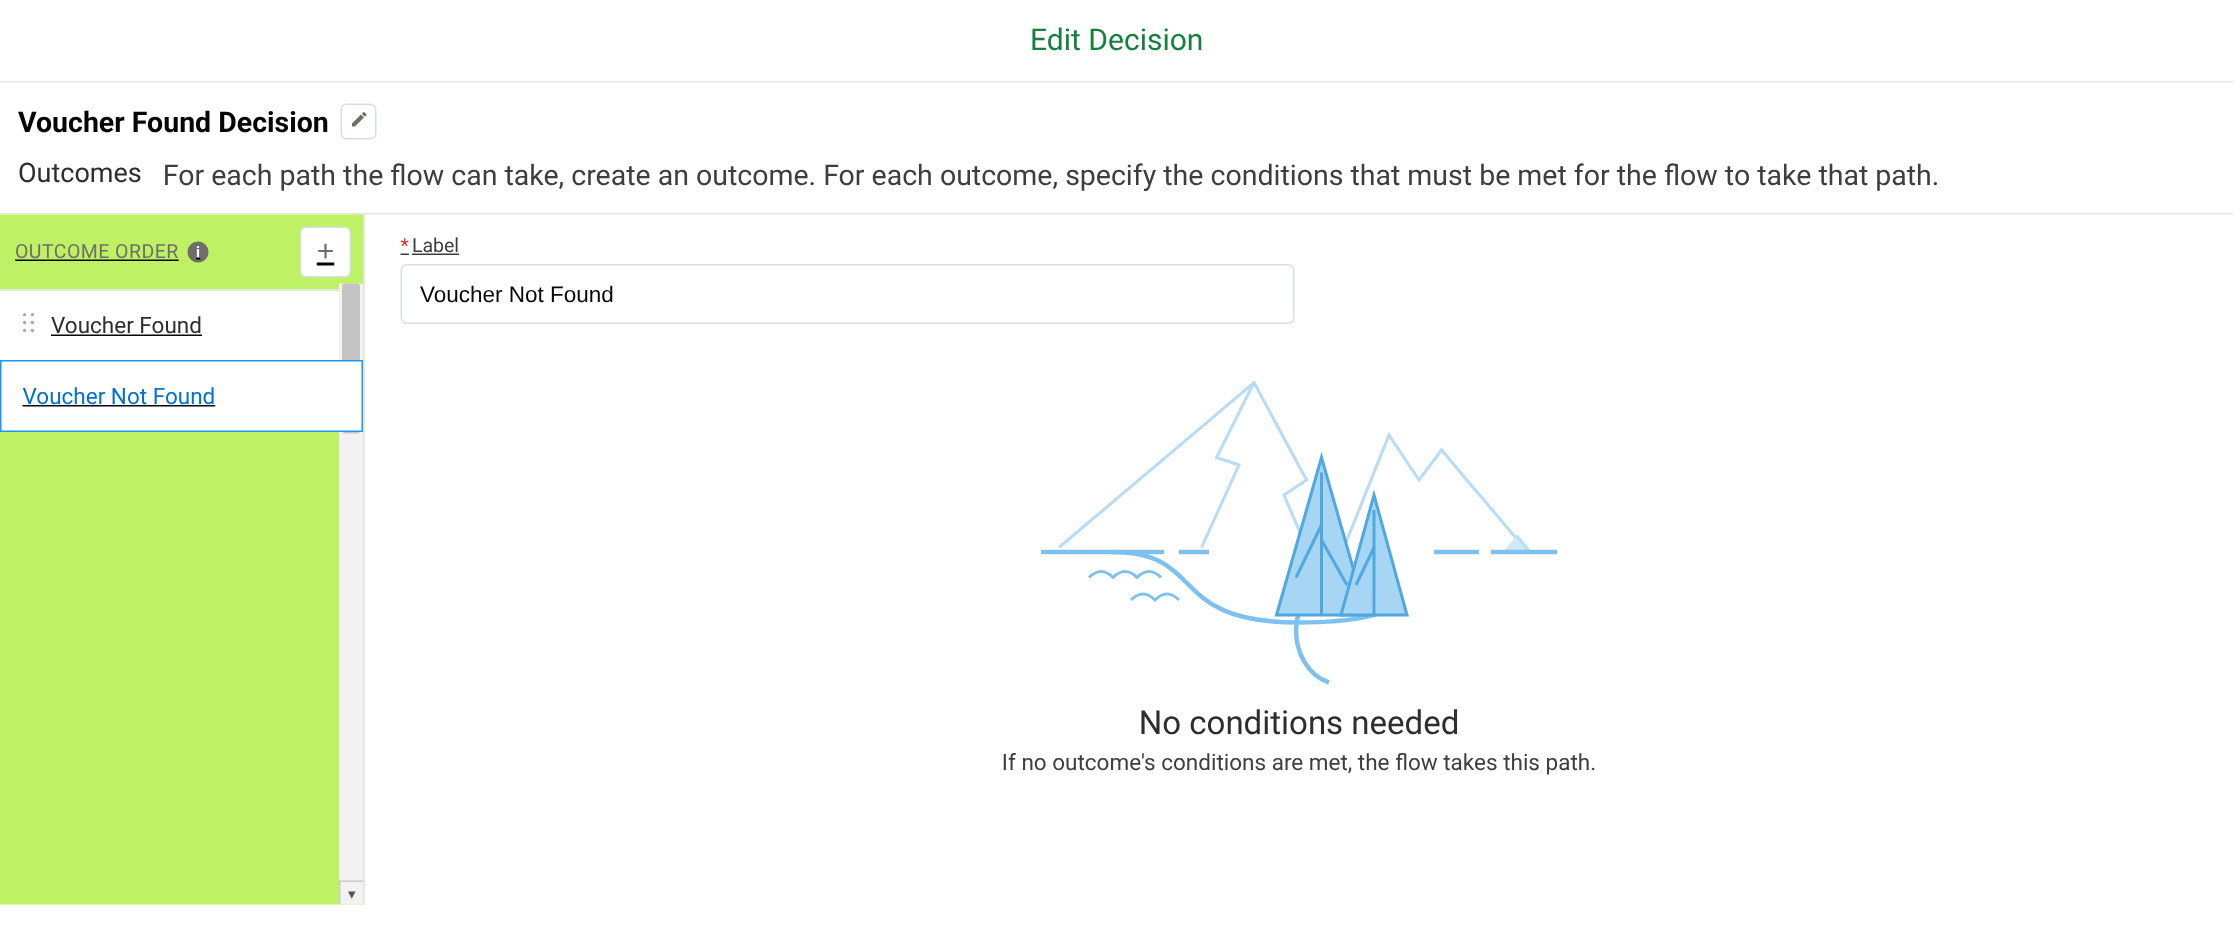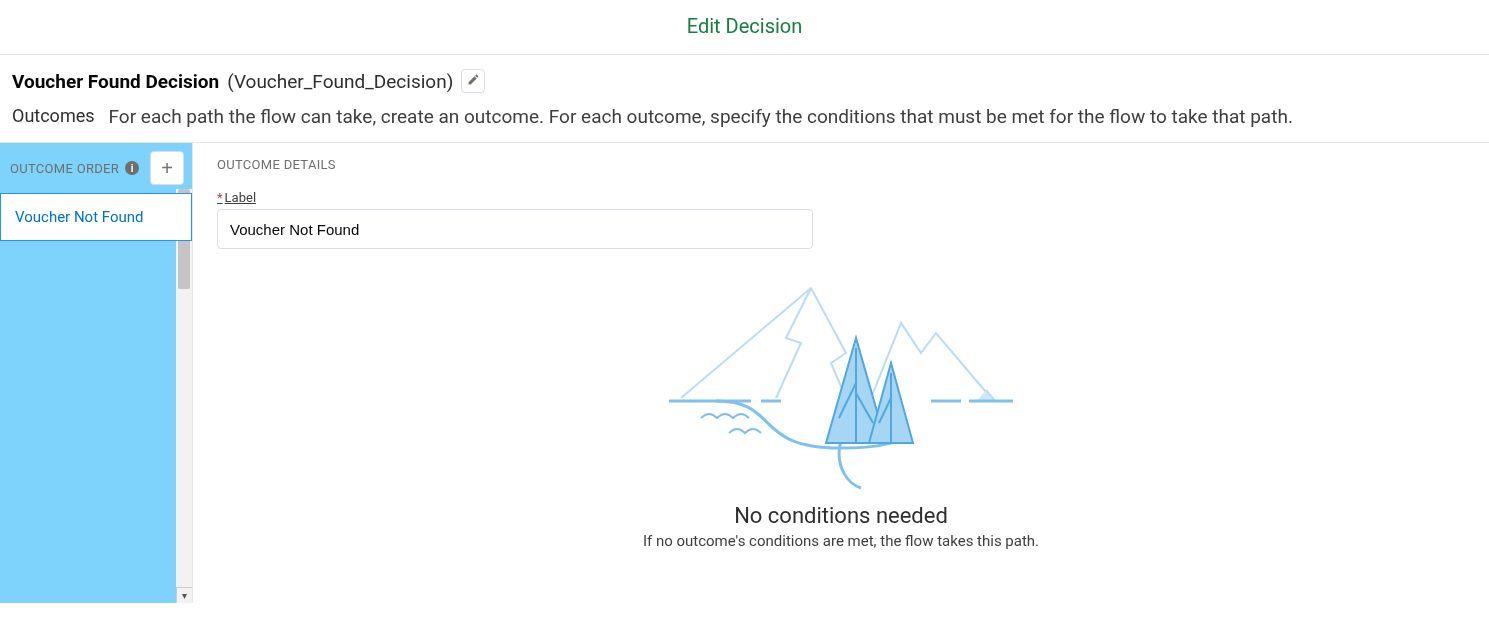--- a/index.html
+++ b/index.html
@@ -41,24 +41,25 @@
     border-bottom: 1px solid #e5e5e5;
   }
   .outcomes-title { font-size: 18px; color: #2e2e2e; }
   .outcomes-help  { font-size: 19px; color: #3e3e3c; }
 
   .content {
     display: flex;
     height: calc(622px - 162px);
   }
   .sidebar {
-    width: 193px;
-    background: #7dd3fc;
+    width: 243px;
+    background: #bef264;
     border-right: 1px solid #e5e5e5;
     position: relative;
+    text-decoration: underline;
   }
   .sidebar-head {
     display: flex; align-items: center; justify-content: space-between;
     padding: 8px 8px 8px 10px;
   }
   .order-label {
     font-size: 13px; letter-spacing: .3px; color: #706e6b;
     display: inline-flex; align-items: center; gap: 6px;
   }
   .info-icon {
@@ -121,21 +122,20 @@
   .empty-title { font-size: 22px; color:#2e2e2e; margin-bottom:4px; }
   .empty-sub   { font-size: 15px; color:#3e3e3c; }
 </style>
 </head>
 <body>
 
 <div class="header">Edit Decision</div>
 
 <div class="decision-row">
   <span class="decision-label">Voucher Found Decision</span>
-  <span class="decision-api">(Voucher_Found_Decision)</span>
   <button class="edit-btn">
     <span>
       <svg viewBox="0 0 24 24">
           <path d="M3 17.25V21h3.75l11-11.03-3.75-3.75L3 17.25zM20.71 7.04a1 1 0 0 0 0-1.41l-2.34-2.34a1 1 0 0 0-1.41 0l-1.83 1.83 3.75 3.75 1.83-1.83z"></path>
         </svg>
     </span>
   </button>
 </div>
 
 <div class="outcomes-row">
@@ -148,33 +148,45 @@
     <div class="sidebar-head">
       <span class="order-label">
         <span>OUTCOME ORDER</span>
         <span class="info-icon">i</span>
       </span>
       <button class="add-btn">
         <span>+</span>
       </button>
     </div>
 
+    <div class="outcome-item">
+      <span class="drag-handle">
+        <svg viewBox="0 0 10 16">
+            <circle cx="2" cy="2" r="1.3"></circle>
+            <circle cx="8" cy="2" r="1.3"></circle>
+            <circle cx="2" cy="8" r="1.3"></circle>
+            <circle cx="8" cy="8" r="1.3"></circle>
+            <circle cx="2" cy="14" r="1.3"></circle>
+            <circle cx="8" cy="14" r="1.3"></circle>
+          </svg>
+      </span>
+      <span>Voucher Found</span>
+    </div>
 
     <div class="outcome-item selected">
       <span>Voucher Not Found</span>
     </div>
 
     <div class="scroll-track">
       <div class="scroll-thumb"></div>
     </div>
     <div class="scroll-arrow">▾</div>
   </aside>
 
   <section class="details">
-    <div class="details-head">OUTCOME DETAILS</div>
 
     <label class="field-label">
       <span class="req">*</span><span>Label</span>
     </label>
     <input class="text-input" type="text" value="Voucher Not Found" style="">
 
     <div class="empty-state">
       <svg class="illo" viewBox="0 0 360 210">
         <g fill="none" stroke="#9ccff5" stroke-width="2">
 

